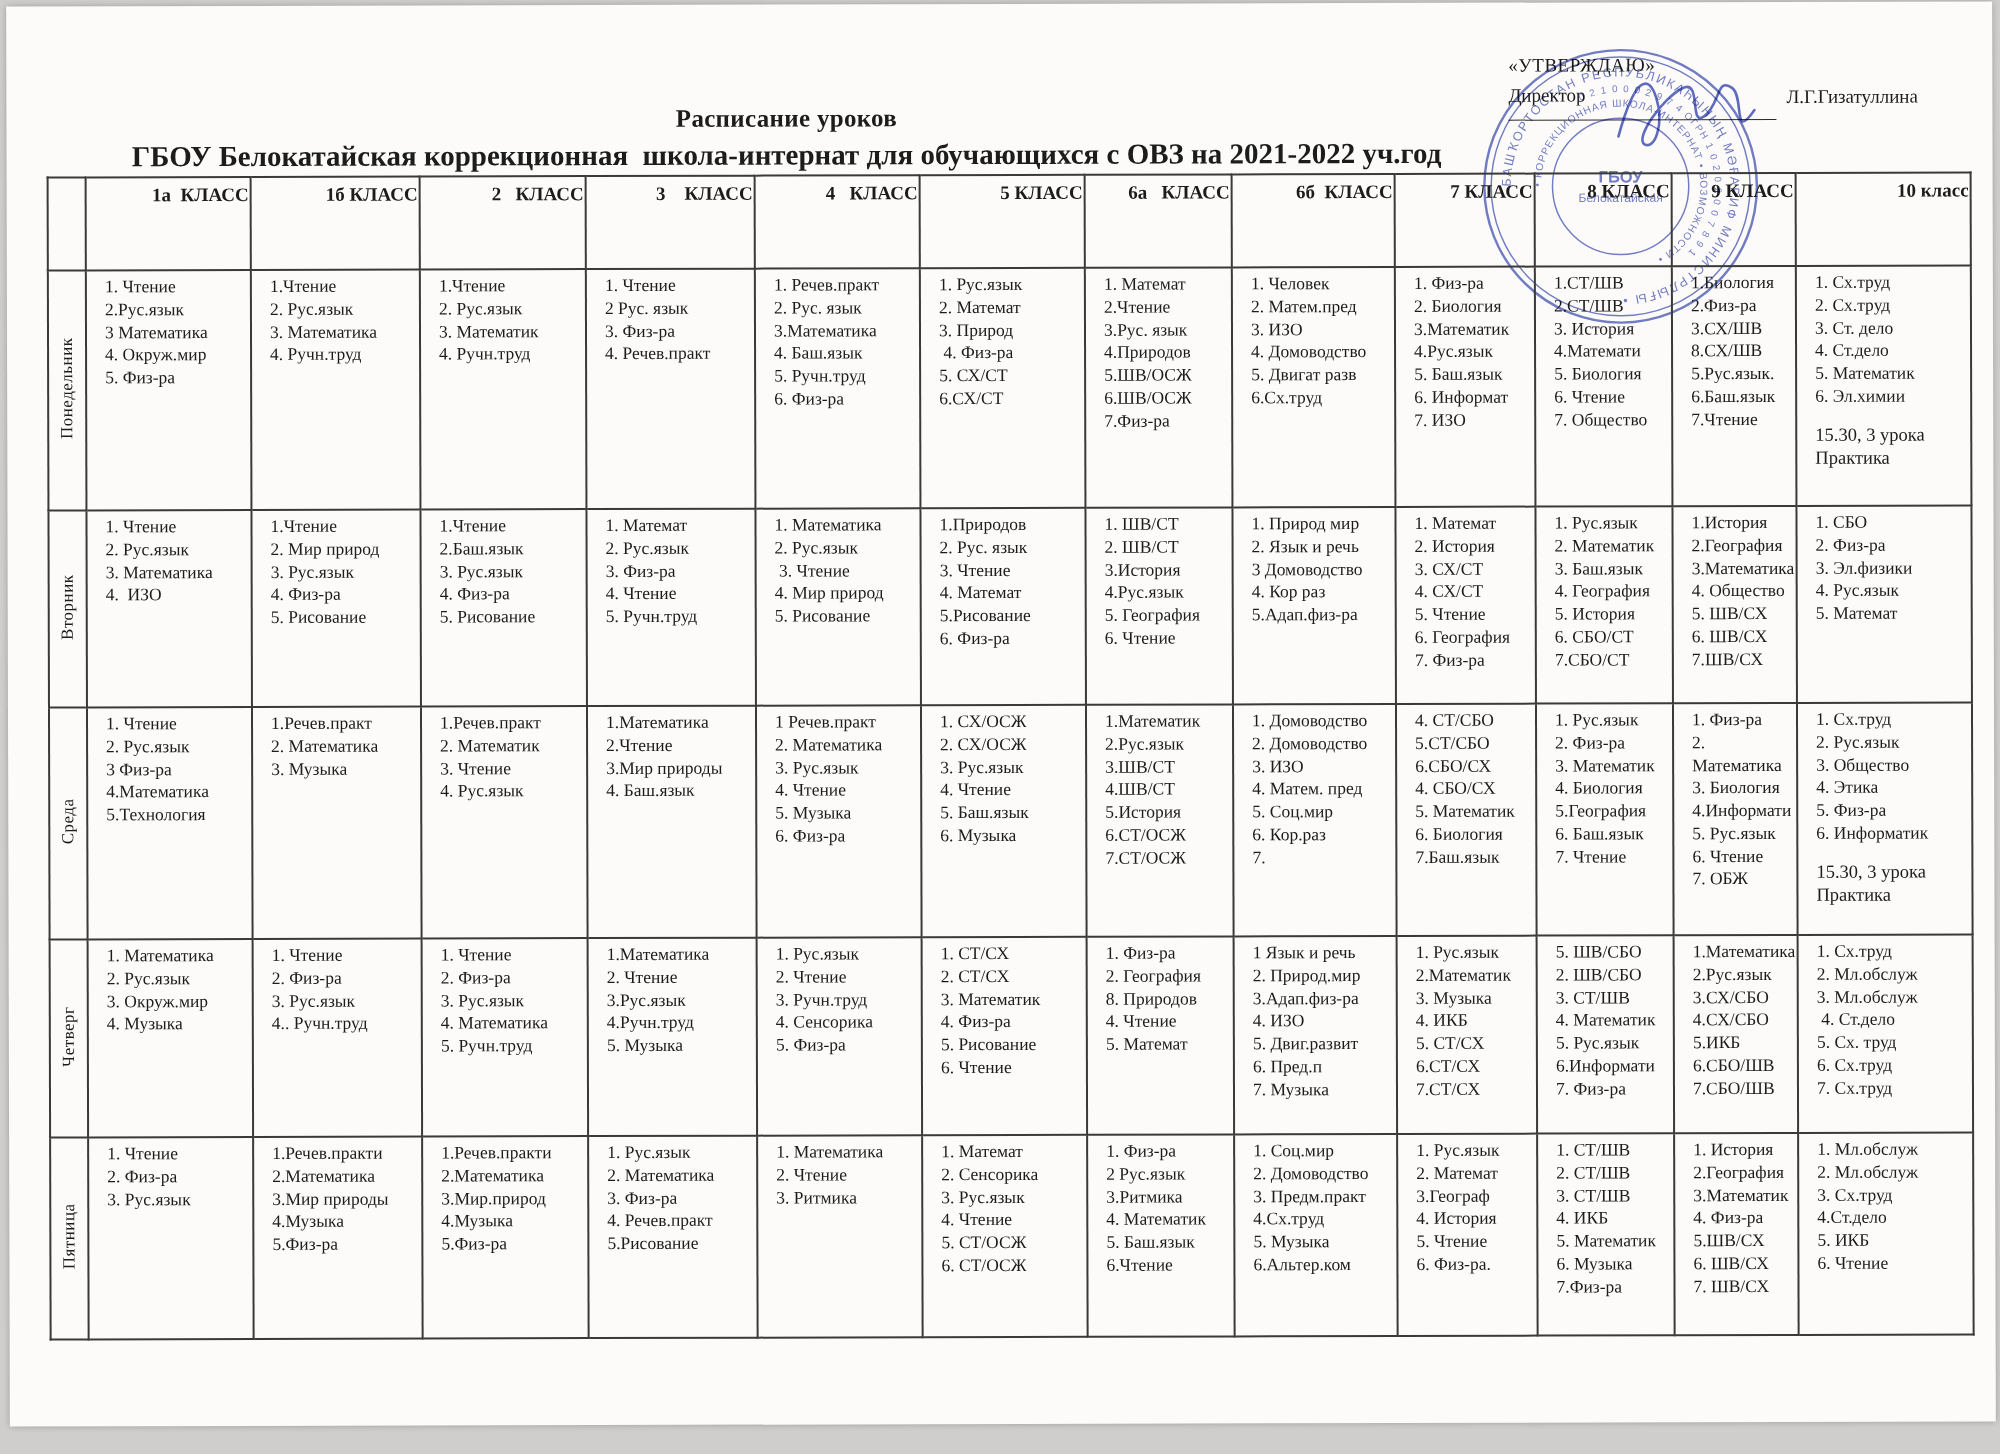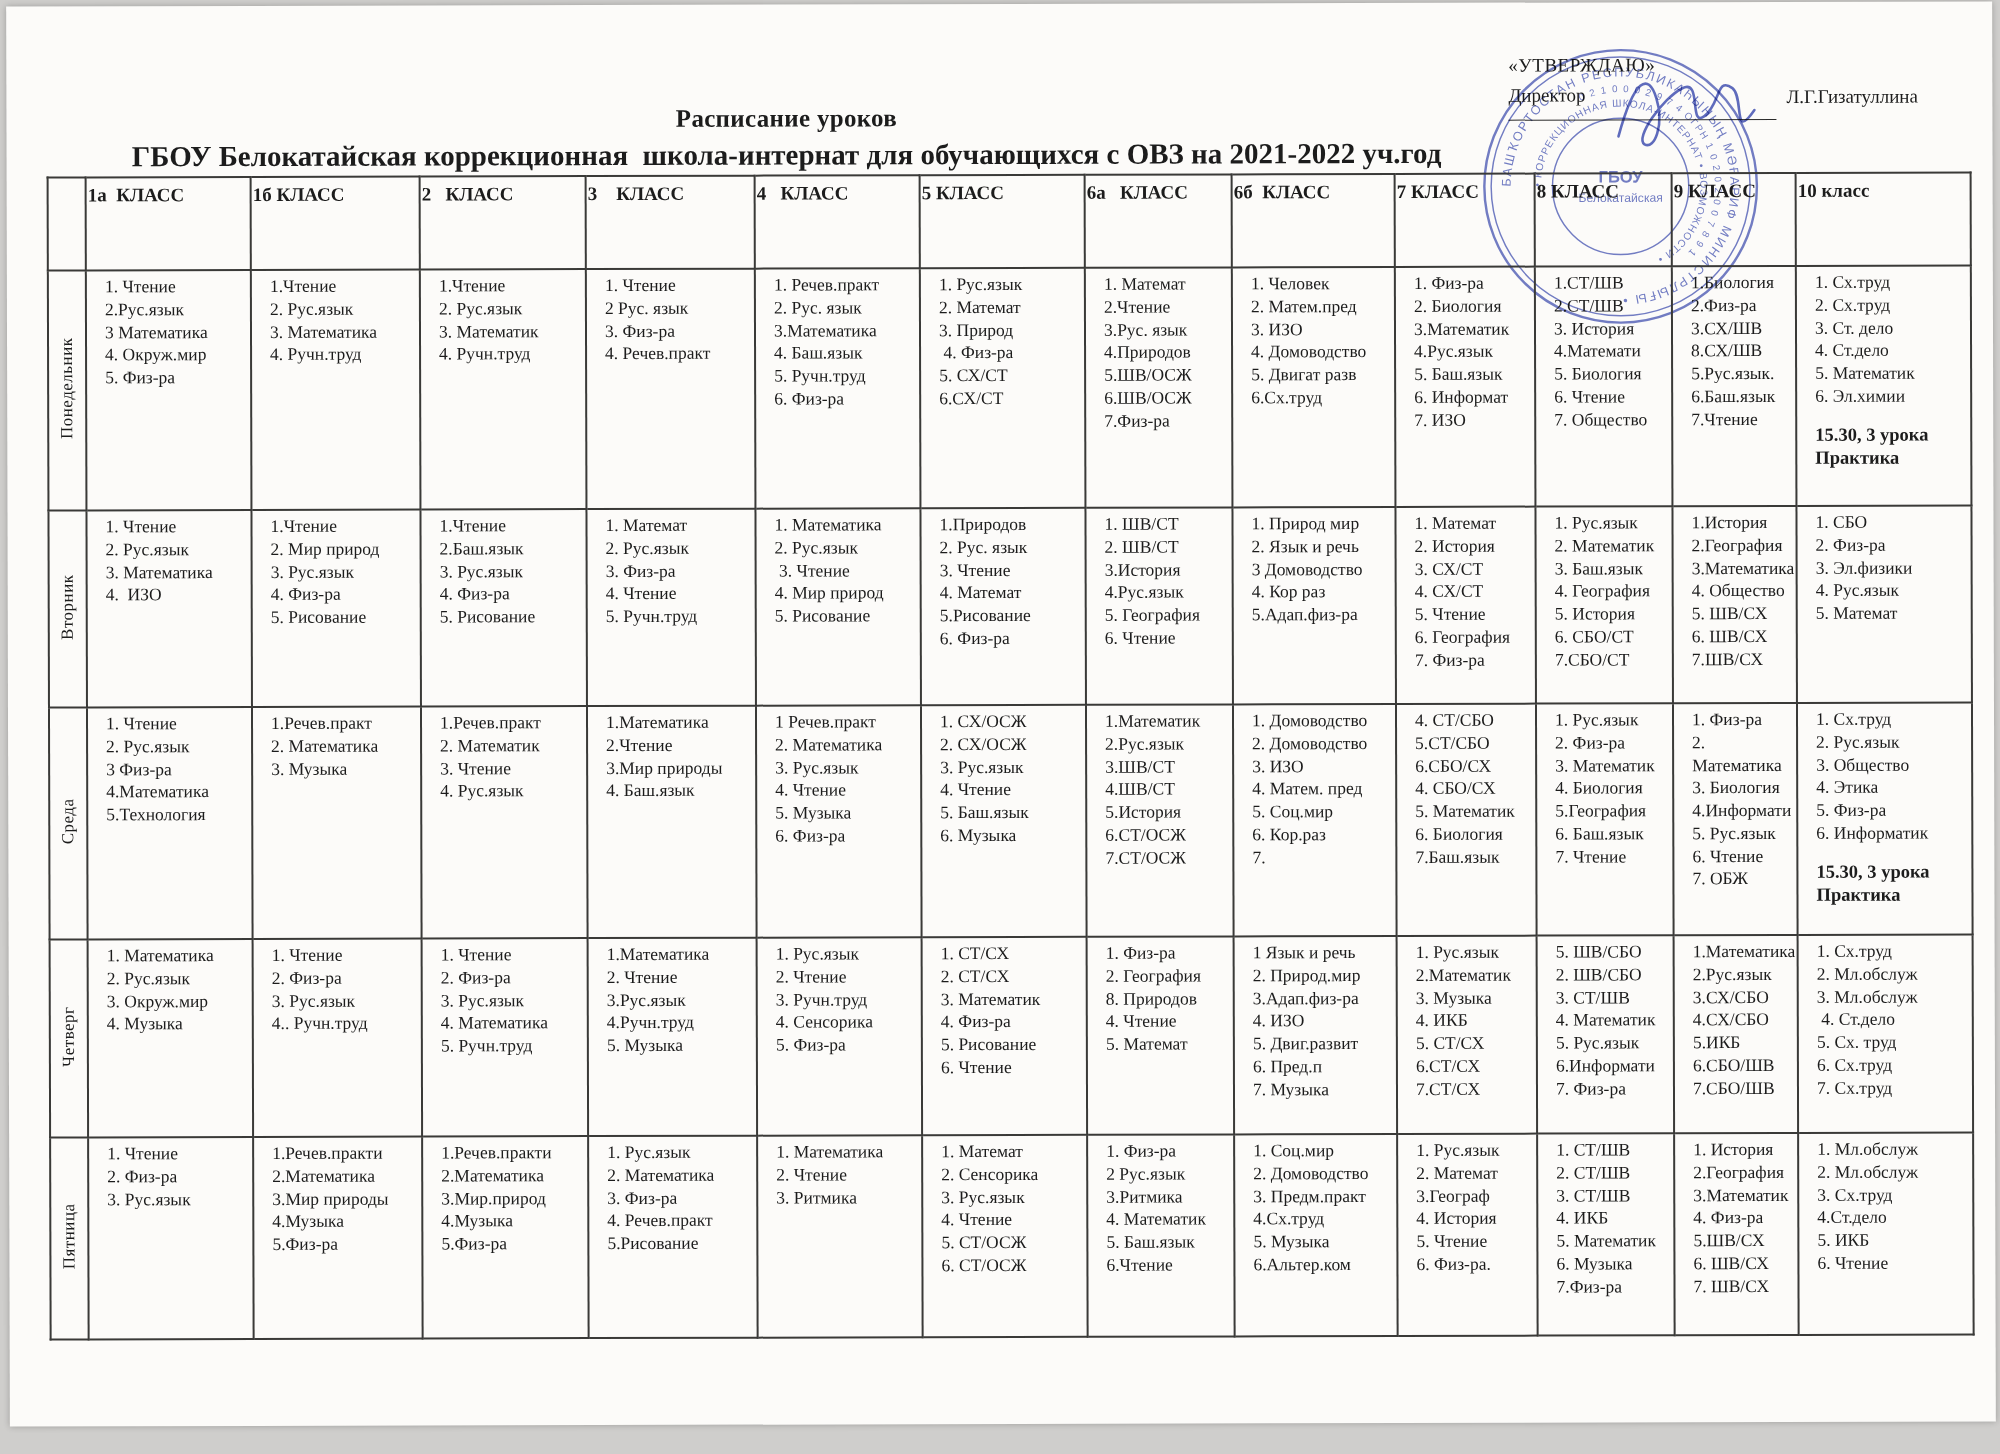--- a/index.html
+++ b/index.html
@@ -40,38 +40,38 @@
   
   #schedule{
     position:absolute;left:40px;top:170px;
     border-collapse:collapse;table-layout:fixed;width:1923px;
   }
   #schedule td,#schedule th{
     border:2px solid #3a3a38;vertical-align:top;
     font-weight:normal;
   }
   #schedule thead th{
-    font-weight:bold;font-size:19px;text-align:left;
+    font-weight:bold;font-size:19px;text-align:right;
     padding-top:6px;white-space:pre-wrap;height:84px;
   }
   #schedule tbody tr:nth-child(1){height:240px;}
   #schedule tbody tr:nth-child(2){height:197px;}
   #schedule tbody tr:nth-child(3){height:232px;}
   #schedule tbody tr:nth-child(4){height:198px;}
   #schedule tbody tr:nth-child(5){height:202px;}
   #schedule td{padding:4px 2px 4px 18px;}
   .day-cell{text-align:center;vertical-align:middle !important;}
   .day-label{
     writing-mode:vertical-rl;transform:rotate(180deg);
     font-size:17px;letter-spacing:.5px;display:inline-block;
   }
   .lesson{
     font-size:17.5px;line-height:1.3;white-space:pre-wrap;
   }
-  .cell-note{margin-top:16px;font-weight:bold;font-size:18.5px;line-height:1.25;}
+  .cell-note{margin-top:16px;font-weight:normal;font-size:18.5px;line-height:1.25;}
   col.c0{width:38px}col.c1{width:165px}col.c2{width:169px}col.c3{width:166px}
   col.c4{width:169px}col.c5{width:165px}col.c6{width:165px}col.c7{width:147px}
   col.c8{width:163px}col.c9{width:140px}col.c10{width:137px}col.c11{width:124px}
   col.c12{width:175px}
 </style>
 </head>
 <body>
 
 <div class="sheet">
 

